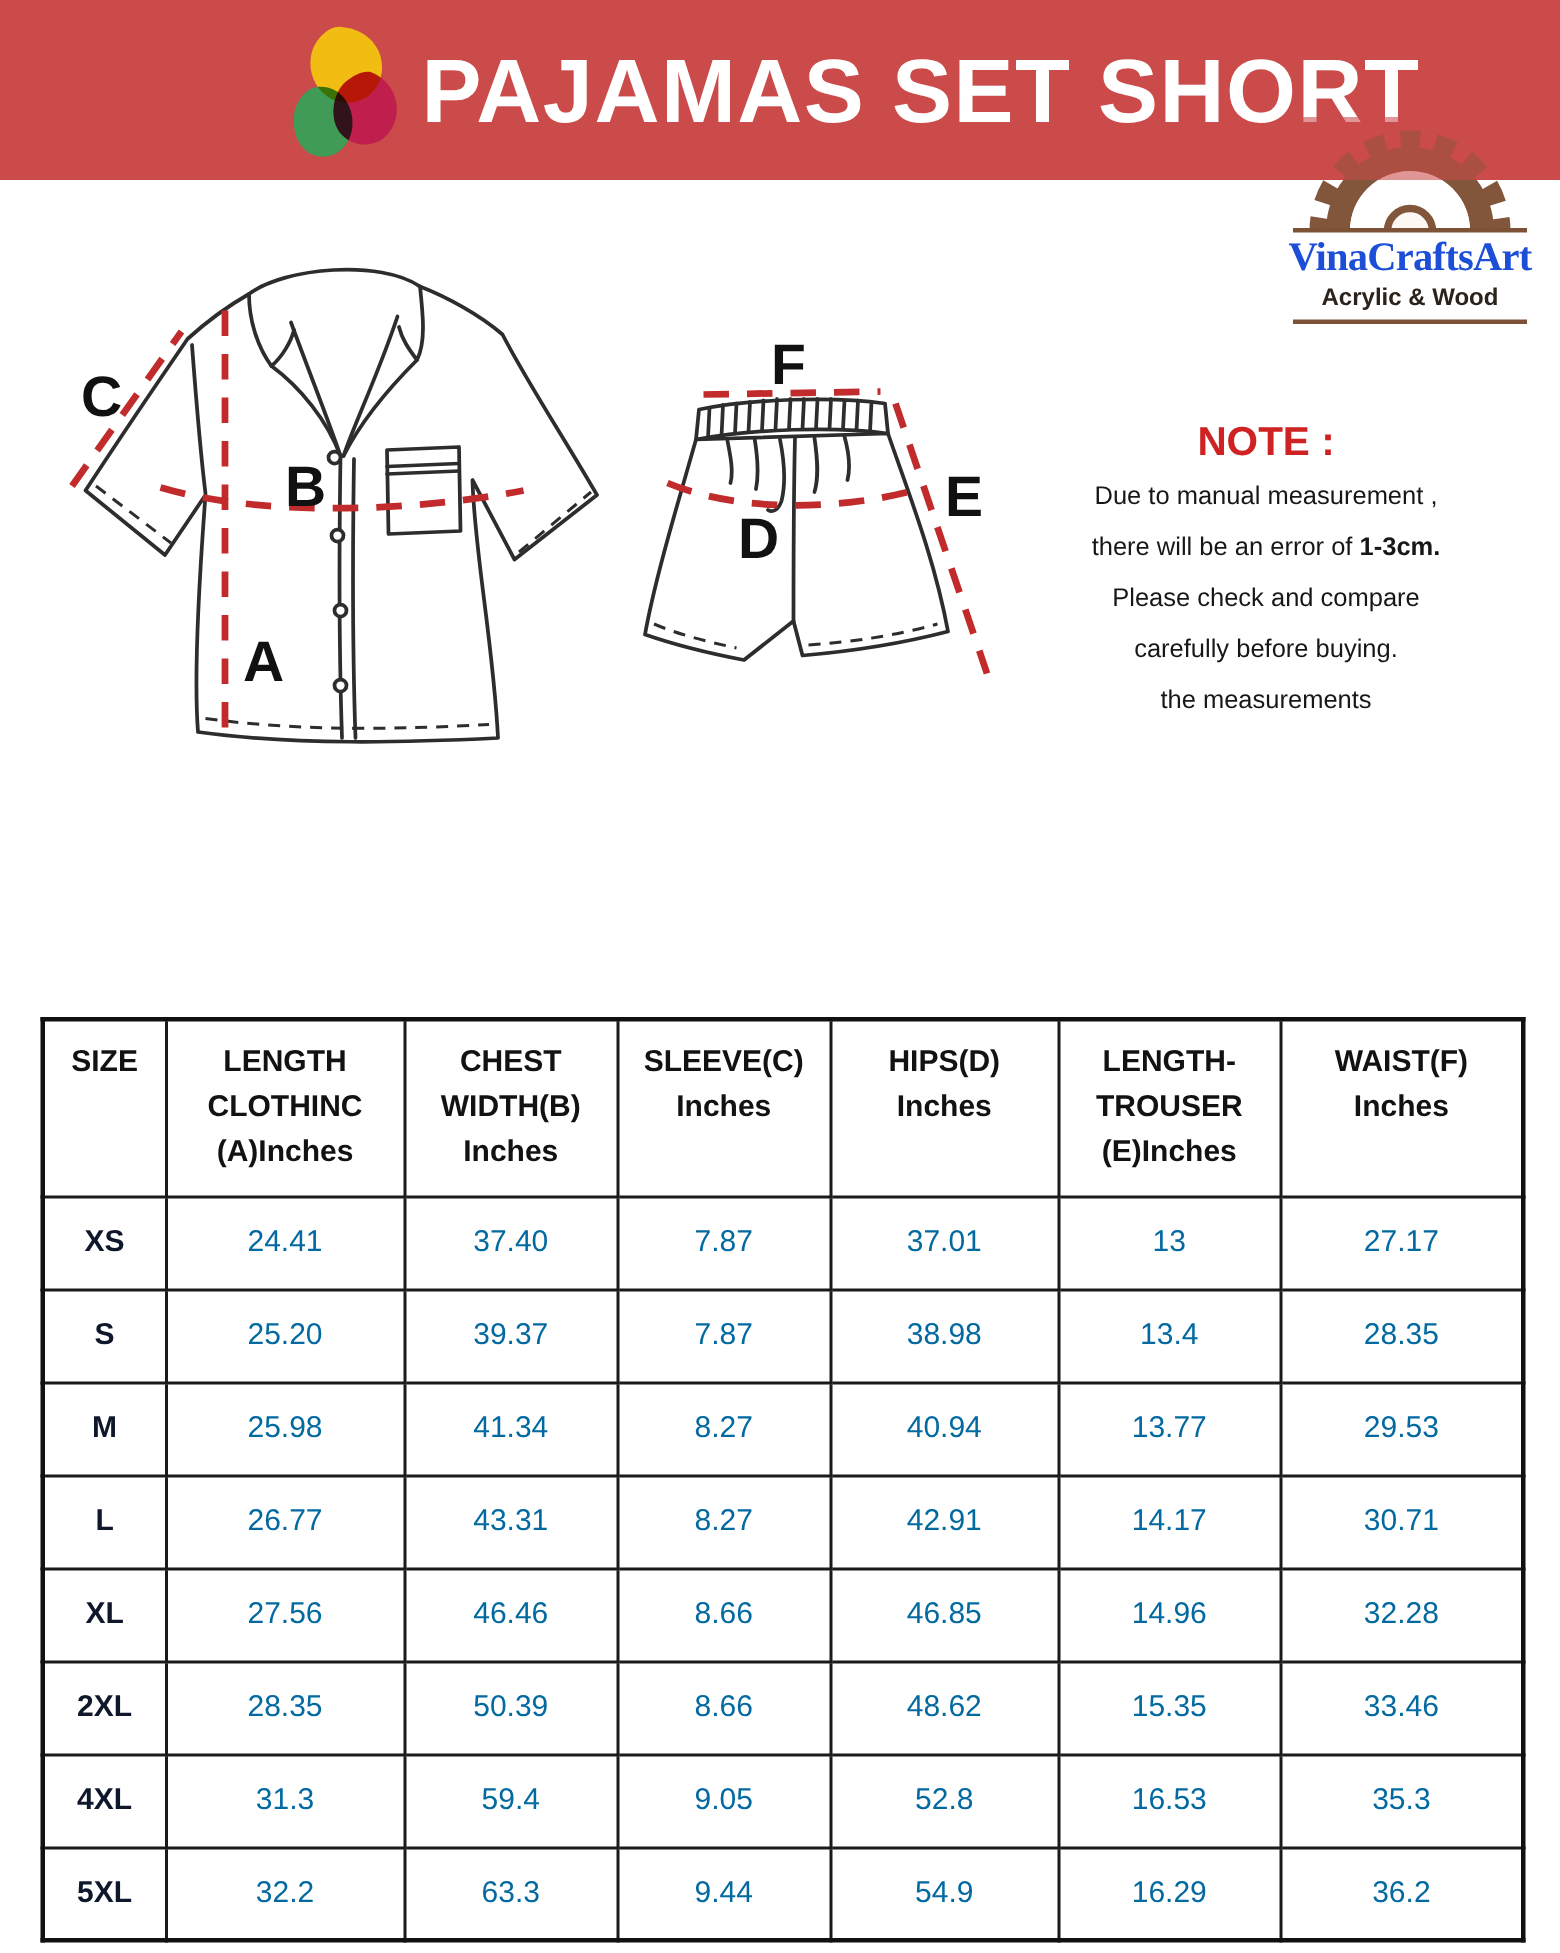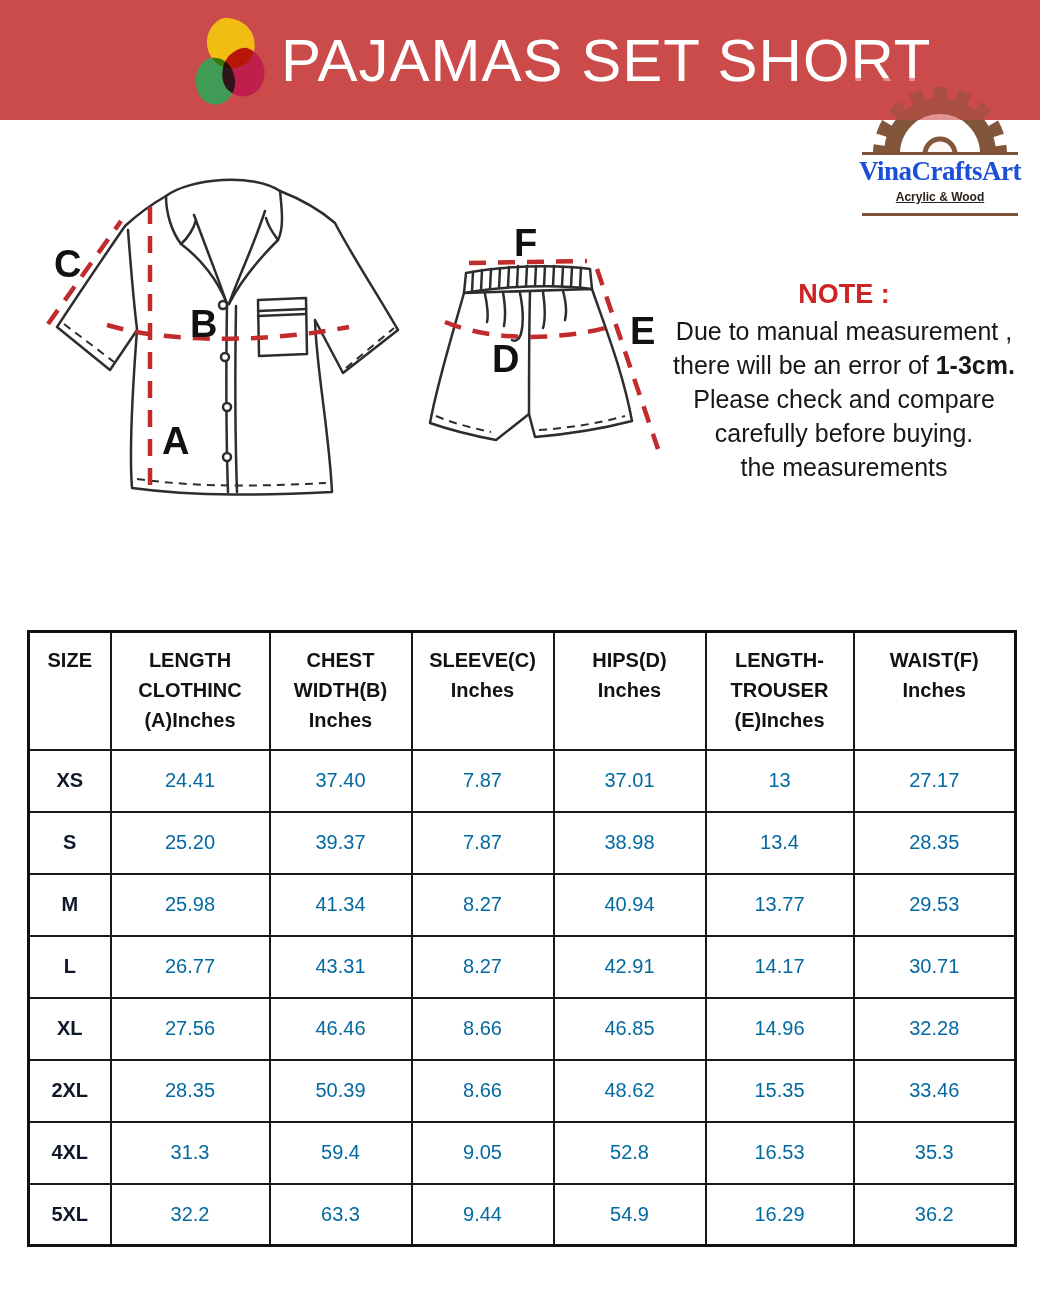--- a/index.html
+++ b/index.html
@@ -2,51 +2,51 @@
 <html><head>
 <meta charset="utf-8">
 <style>
   html,body{margin:0;padding:0;background:#ffffff;}
   #page{position:relative;width:1040px;height:1302px;background:#ffffff;overflow:hidden;
         font-family:"Liberation Sans",sans-serif;color:#1c1c1c;}
 
   
   .banner{position:absolute;left:0;top:0;width:1040px;height:120px;background:#cb4a4a;}
   .banner-title{position:absolute;left:281px;top:0;height:120px;display:flex;align-items:center;
-        font-size:60px;font-weight:normal;color:#ffffff;letter-spacing:1px;white-space:nowrap;}
+        font-size:60px;font-weight:bold;color:#ffffff;letter-spacing:1px;white-space:nowrap;}
   .petal-logo{position:absolute;left:191px;top:10px;}
 
   
   .saw-svg{position:absolute;left:853px;top:78px;}
   .brand-rule{position:absolute;left:862px;width:156px;height:3px;background:#7d5236;}
   .brand-name{position:absolute;left:850px;top:156px;width:180px;text-align:center;
         font-family:"Liberation Serif",serif;font-weight:bold;font-size:27px;color:#1d4ed8;letter-spacing:-0.5px;}
   .brand-tagline{position:absolute;left:850px;top:190px;width:180px;text-align:center;
-        font-weight:bold;font-size:12px;color:#2a221b;text-decoration:underline;}
+        font-weight:bold;font-size:16px;color:#2a221b;}
 
   
   .shirt-svg{position:absolute;left:28px;top:158px;}
   .shorts-svg{position:absolute;left:415px;top:222px;}
   .sketch{stroke:#2d2d2d;stroke-width:2.5;fill:none;stroke-linecap:round;stroke-linejoin:round;}
   .sketch-fill{stroke:#2d2d2d;stroke-width:2.5;fill:#ffffff;stroke-linejoin:round;}
   .hem{stroke:#2d2d2d;stroke-width:2;fill:none;stroke-dasharray:8 6;}
   .redline{stroke:#c22b2b;stroke-width:4.5;fill:none;stroke-dasharray:17 12;}
   .marker{font-family:"Liberation Sans",sans-serif;font-size:38px;font-weight:bold;fill:#111111;}
 
   
   .note{position:absolute;left:664px;top:276px;width:360px;text-align:center;}
-  .note div{white-space:nowrap;font-size:25px;line-height:34px;color:#171717;}
+  .note div{white-space:nowrap;font-size:17px;line-height:34px;color:#171717;}
   .note .note-heading{color:#cf2222;font-weight:bold;font-size:27px;line-height:36px;margin-bottom:2px;}
   .note b{font-weight:bold;}
 
   
   .size-table{position:absolute;left:27px;top:630px;width:987px;height:617px;
         border-collapse:collapse;table-layout:fixed;}
   .size-table,.size-table td,.size-table th{border:2px solid #1a1a1a;}
-  .size-table{border:3px solid #111111;}
+  .size-table{border:3px solid #111111;margin-top:48px;}
   .size-table thead th{vertical-align:top;text-align:center;padding-top:12px;
         font-size:20px;font-weight:bold;line-height:30px;white-space:pre-line;color:#121212;}
   .size-table thead tr{height:118px;}
   .size-table tbody tr{height:55.4px;}
   .size-table tbody th{font-size:20px;font-weight:bold;text-align:center;color:#0f172a;}
   .size-table tbody td{font-size:20px;text-align:center;color:#0369a1;}
 </style>
 </head>
 <body>
 

